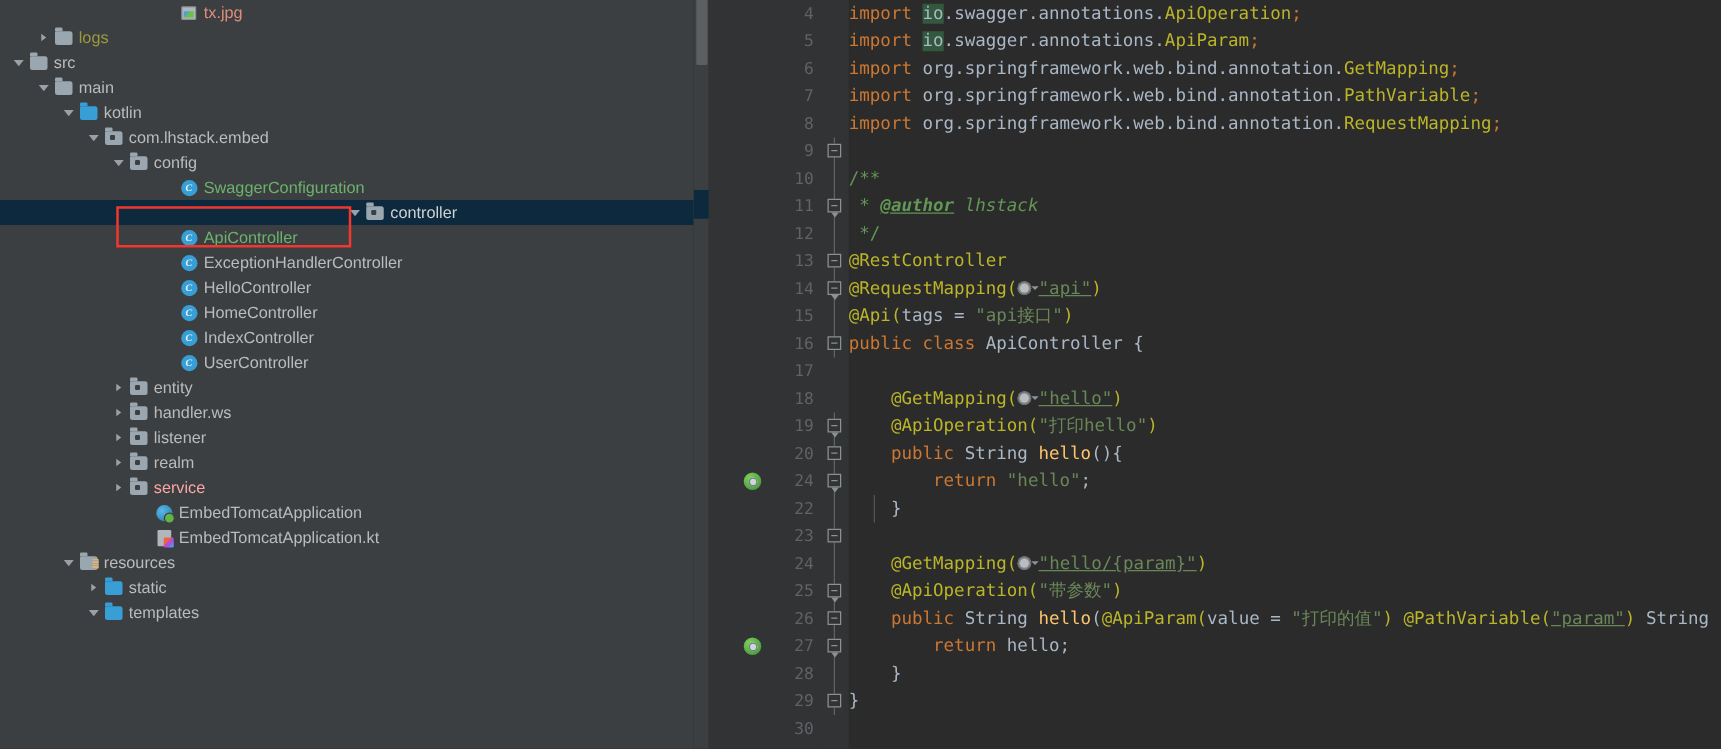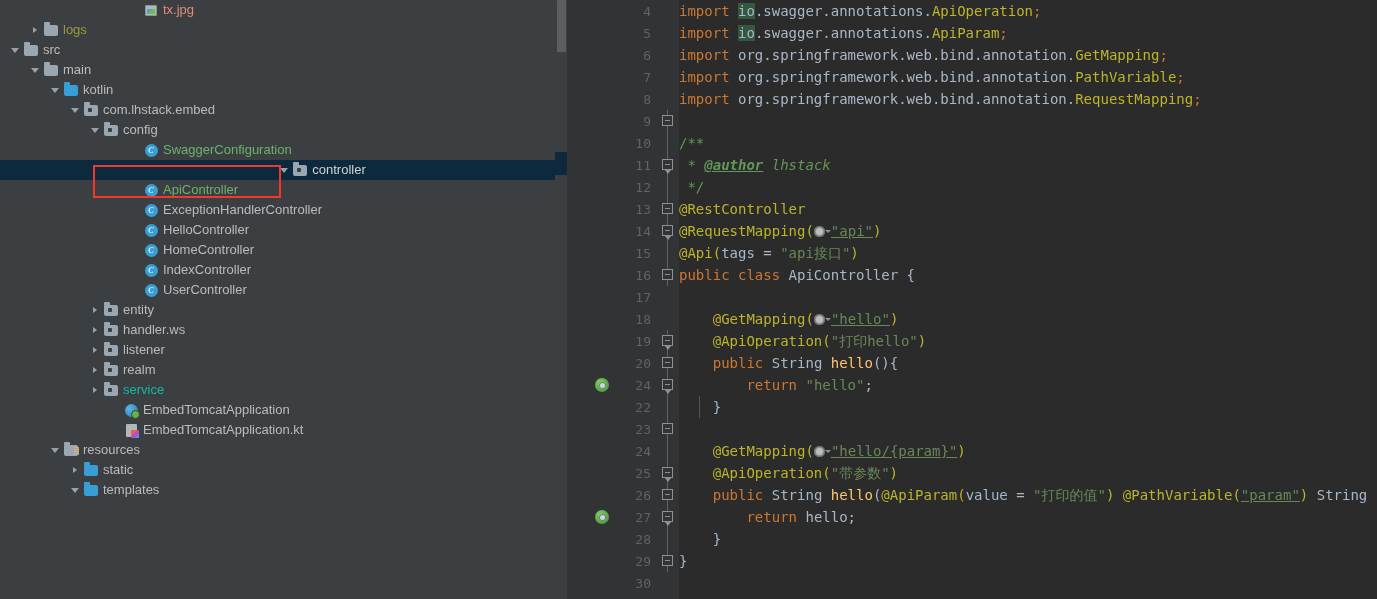--- a/index.html
+++ b/index.html
@@ -324,21 +324,21 @@
           <span class="tlabel" style="color: rgb(187, 187, 187);">realm</span>
         </div>
         <div class="trow">
           <span style="width: 88px; flex: 0 0 auto;"></span>
           <span class="twig">
             <span class="arrow"></span>
           </span>
           <span class="ticon">
             <i class="folder pkg"></i>
           </span>
-          <span class="tlabel" style="color: #14b8a6; text-align: right;">service</span>
+          <span class="tlabel" style="color: #fca5a5; text-align: right;">service</span>
         </div>
         <div class="trow">
           <span style="width: 108px; flex: 0 0 auto;"></span>
           <span class="twig"></span>
           <span class="ticon">
             <i class="ktgrad"></i>
           </span>
           <span class="tlabel" style="color: rgb(187, 187, 187);">EmbedTomcatApplication</span>
         </div>
         <div class="trow">

